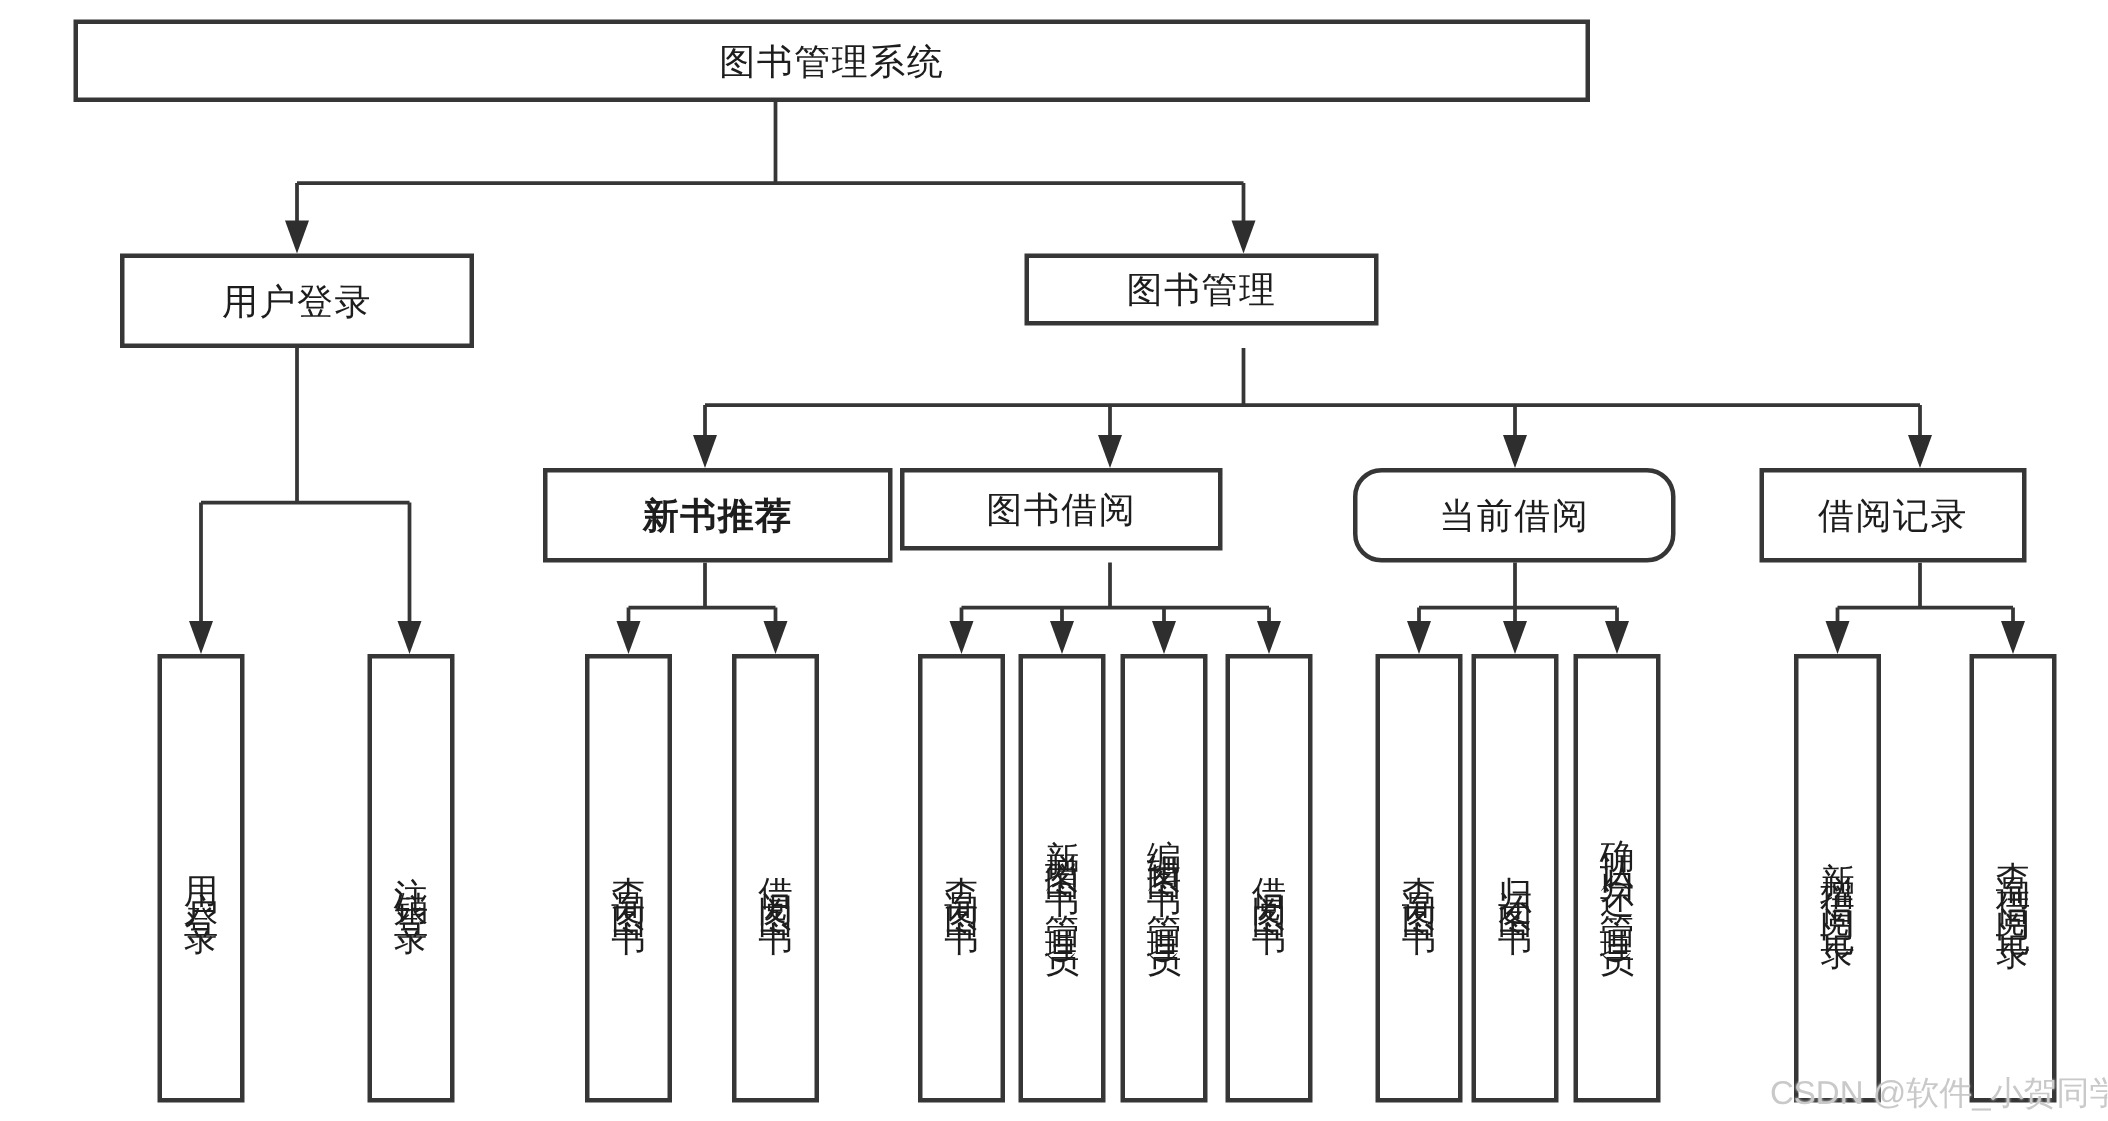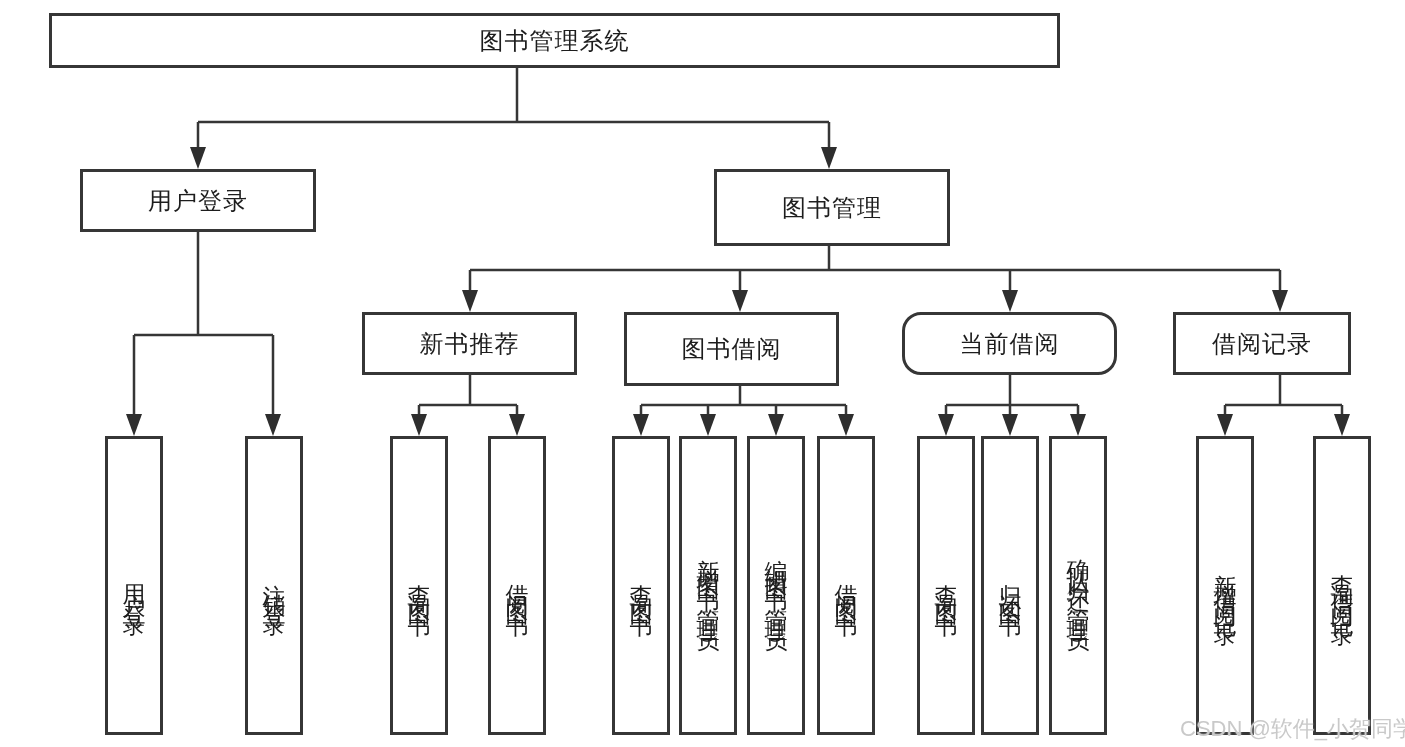--- a/index.html
+++ b/index.html
@@ -57,24 +57,24 @@
       <polygon points="1002,414 1018,414 1010,436"></polygon>
       <polygon points="1070,414 1086,414 1078,436"></polygon>
       <polygon points="1217,414 1233,414 1225,436"></polygon>
       <polygon points="1334,414 1350,414 1342,436"></polygon>
     </g>
   </svg>
 
   <div class="box h" style="left:12px;top:13px;width:1011px;height:55px;margin-left:37px;">图书管理系统</div>
 
   <div class="box h" style="left:80px;top:169px;width:236px;height:63px;">用户登录</div>
-  <div class="box h" style="left:714px;top:169px;width:236px;height:77px;">图书管理</div>
+  <div class="box h" style="left:683px;top:169px;width:236px;height:48px;">图书管理</div>
 
-  <div class="box h" style="left:362px;top:312px;width:215px;height:63px;">新书推荐</div>
-  <div class="box h" style="left:624px;top:312px;width:215px;height:74px;">图书借阅</div>
+  <div class="box h" style="left:362px;top:312px;width:233px;height:63px;font-weight:bold;">新书推荐</div>
+  <div class="box h" style="left:600px;top:312px;width:215px;height:55px;">图书借阅</div>
   <div class="box h" style="left:902px;top:312px;width:215px;height:63px;border-radius:19px;">当前借阅</div>
   <div class="box h" style="left:1173px;top:312px;width:178px;height:63px;">借阅记录</div>
 
   <div class="box v" style="left:105px;top:436px;width:58px;height:299px;">
     <span class="vtext">用户登录</span>
   </div>
   <div class="box v" style="left:245px;top:436px;width:58px;height:299px;">
     <span class="vtext">注销登录</span>
   </div>
 

